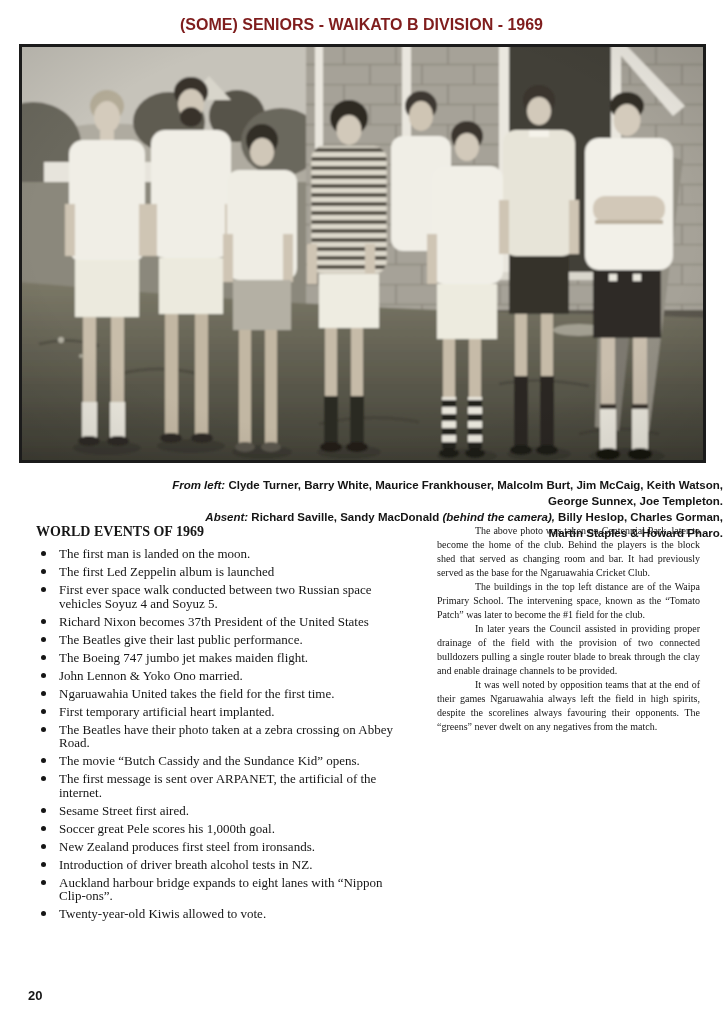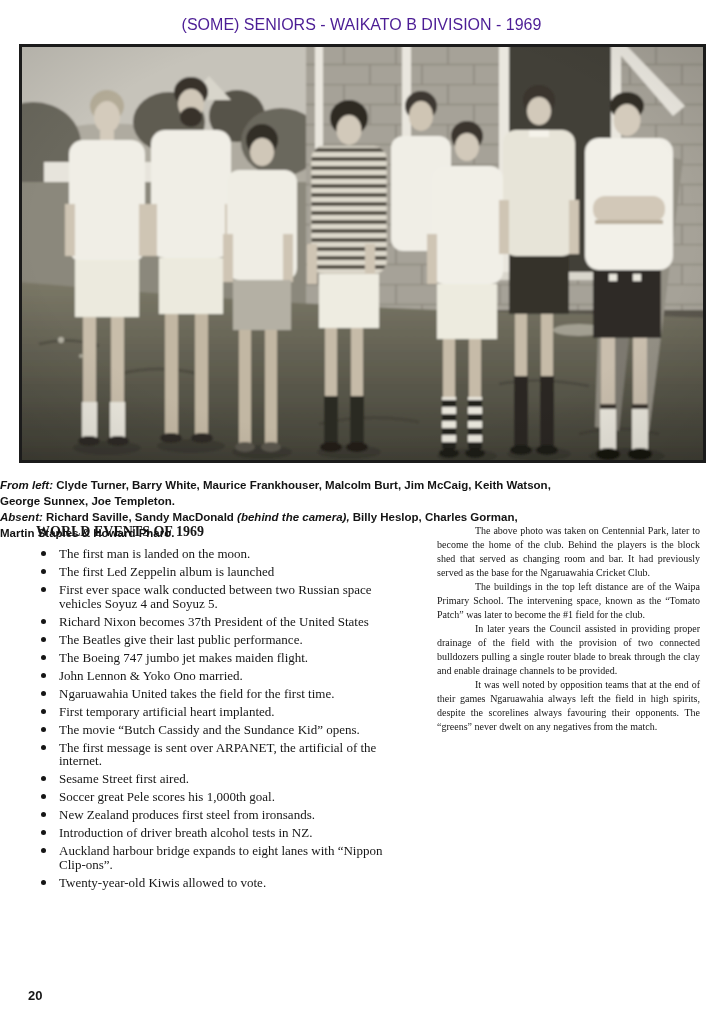--- a/index.html
+++ b/index.html
@@ -8,30 +8,30 @@
     background:#ffffff;
     color:#161616;
     font-family:"Liberation Serif", serif;
     position:relative;
     overflow:hidden;
   }
   .title {
     position:absolute; top:16px; left:0; width:723px;
     text-align:center;
     font-family:"Liberation Sans", sans-serif;
-    font-weight:normal; font-size:16px; color:#4c1d95;
+    font-weight:bold; font-size:16px; color:#7f1d1d;
   }
   .photo-frame {
     position:absolute; left:19px; top:44px;
     width:687px; height:419px;
     line-height:0;
   }
   .caption {
     position:absolute; top:477px; left:0; width:723px;
-    text-align:left;
+    text-align:right;
     font-family:"Liberation Sans", sans-serif;
     font-size:11.5px; font-weight:bold; line-height:16px;
     color:#141414;
   }
   .caption .it { font-style:italic; }
   .columns {
     position:absolute; top:524px; left:36px; width:664px;
     display:flex; gap:27px;
   }
   .col-left { width:374px; }
@@ -277,20 +277,21 @@
     <ul class="events-list">
       <li>The first man is landed on the moon.</li>
       <li>The first Led Zeppelin album is launched</li>
       <li>First ever space walk conducted between two Russian space vehicles Soyuz 4 and Soyuz 5.</li>
       <li>Richard Nixon becomes 37th President of the United States</li>
       <li>The Beatles give their last public performance.</li>
       <li>The Boeing 747 jumbo jet makes maiden flight.</li>
       <li>John Lennon &amp; Yoko Ono married.</li>
       <li>Ngaruawahia United takes the field for the first time.</li>
       <li>First temporary artificial heart implanted.</li>
+      <li>The Beatles have their photo taken at a zebra crossing on Abbey Road.</li>
       <li>The movie “Butch Cassidy and the Sundance Kid” opens.</li>
       <li>The first message is sent over ARPANET, the artificial of the internet.</li>
       <li>Sesame Street first aired.</li>
       <li>Soccer great Pele scores his 1,000th goal.</li>
       <li>New Zealand produces first steel from ironsands.</li>
       <li>Introduction of driver breath alcohol tests in NZ.</li>
       <li>Auckland harbour bridge expands to eight lanes with “Nippon Clip-ons”.</li>
       <li>Twenty-year-old Kiwis allowed to vote.</li>
     </ul>
   </div>

